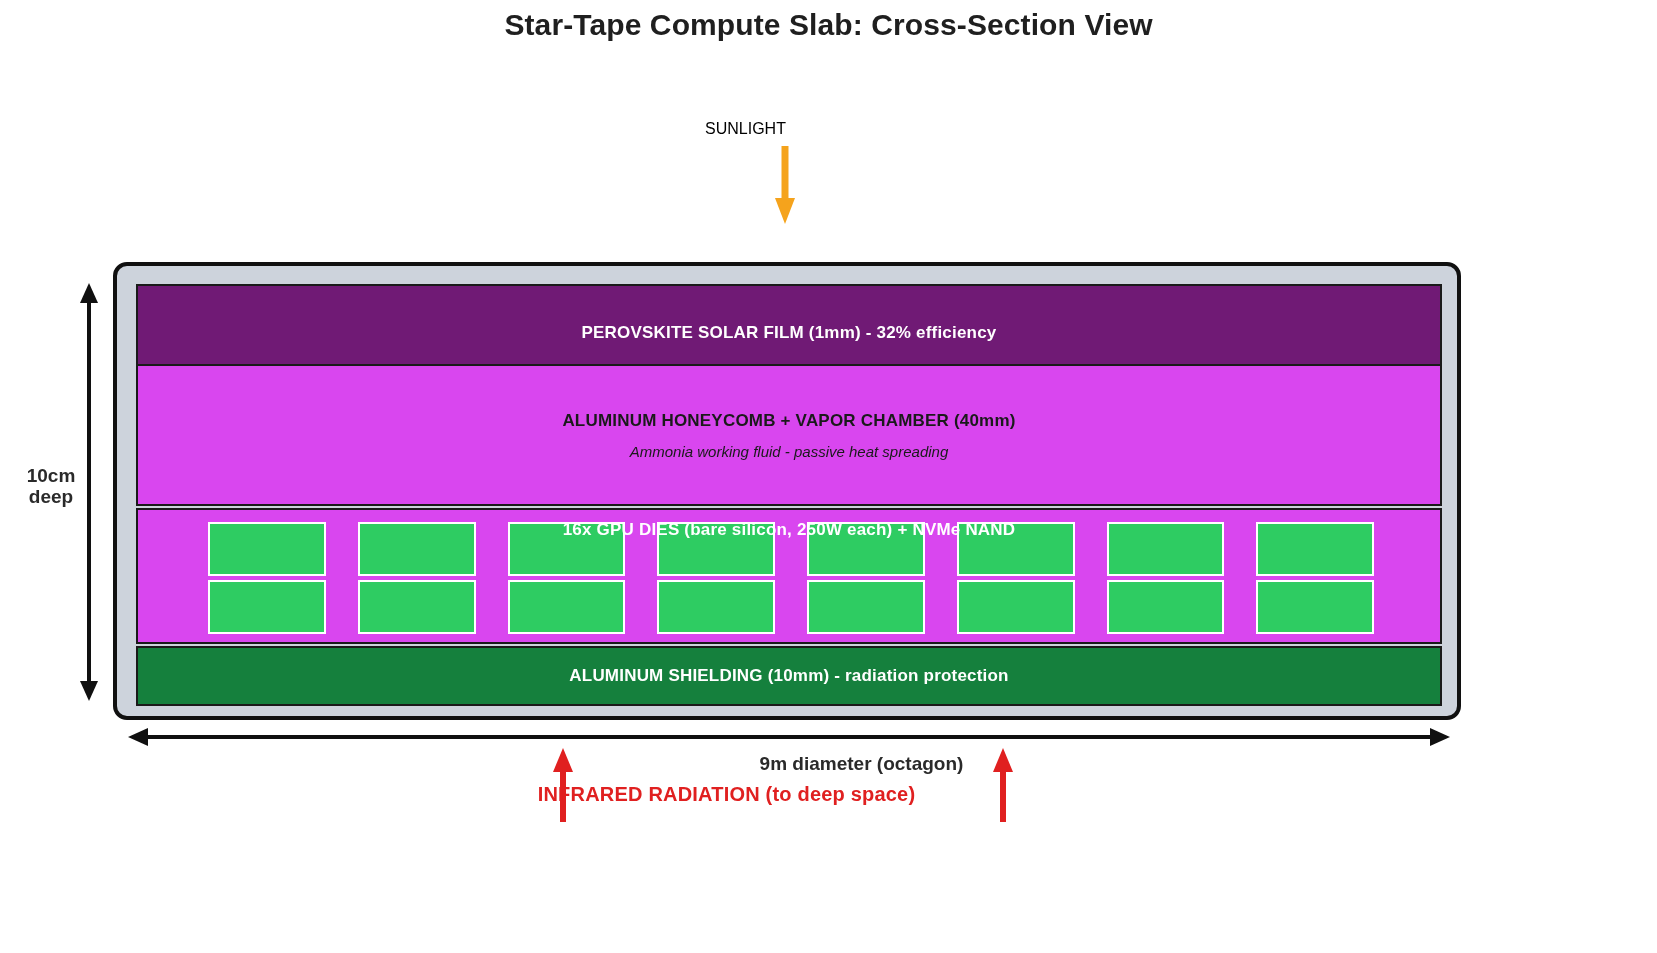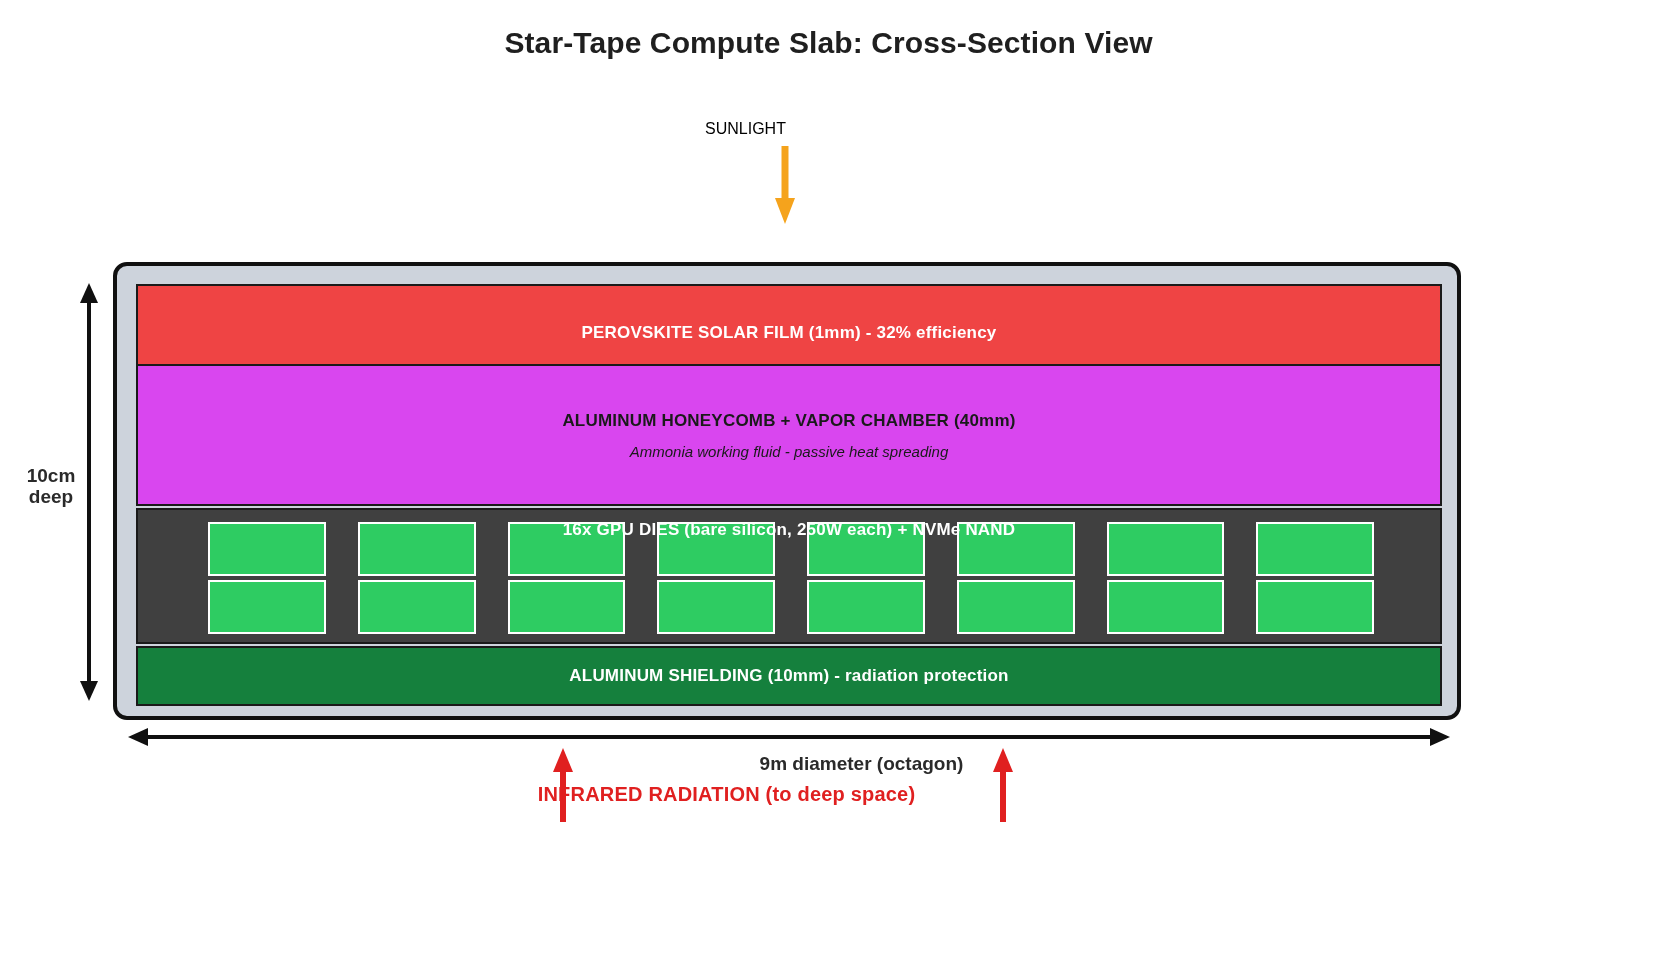--- a/index.html
+++ b/index.html
@@ -11,21 +11,21 @@
     width: 1657px;
     height: 953px;
     position: relative;
     font-family: "Liberation Sans", sans-serif;
     overflow: hidden;
   }
 
   
   #diagram-title {
     position: absolute;
-    top: 26px;
+    top: 8px;
     left: 0;
     width: 1657px;
     text-align: center;
     font-size: 30px;
     font-weight: bold;
     color: #1f1f1f;
     letter-spacing: 0.1px;
   }
 
   
@@ -74,38 +74,38 @@
   .layer-sub {
     font-size: 15px;
     font-style: italic;
     margin-top: 12px;
   }
 
   
   #layer-solar {
     top: 18px;
     height: 98px;
-    background: #ef4444;
+    background: #701a75;
   }
   #layer-solar .layer-title { color: #ffffff; }
 
   
   #layer-honeycomb {
     top: 98px;
     height: 142px;
     background: #d946ef;
   }
   #layer-honeycomb .layer-title { color: #1a1a1a; }
   #layer-honeycomb .layer-sub { color: #1a1a1a; }
 
   
   #layer-gpu {
     top: 242px;
     height: 136px;
-    background: #404040;
+    background: #d946ef;
     display: block;
   }
   #gpu-title {
     position: absolute;
     top: 10px;
     left: 0;
     width: 100%;
     text-align: center;
     font-size: 17px;
     font-weight: bold;

